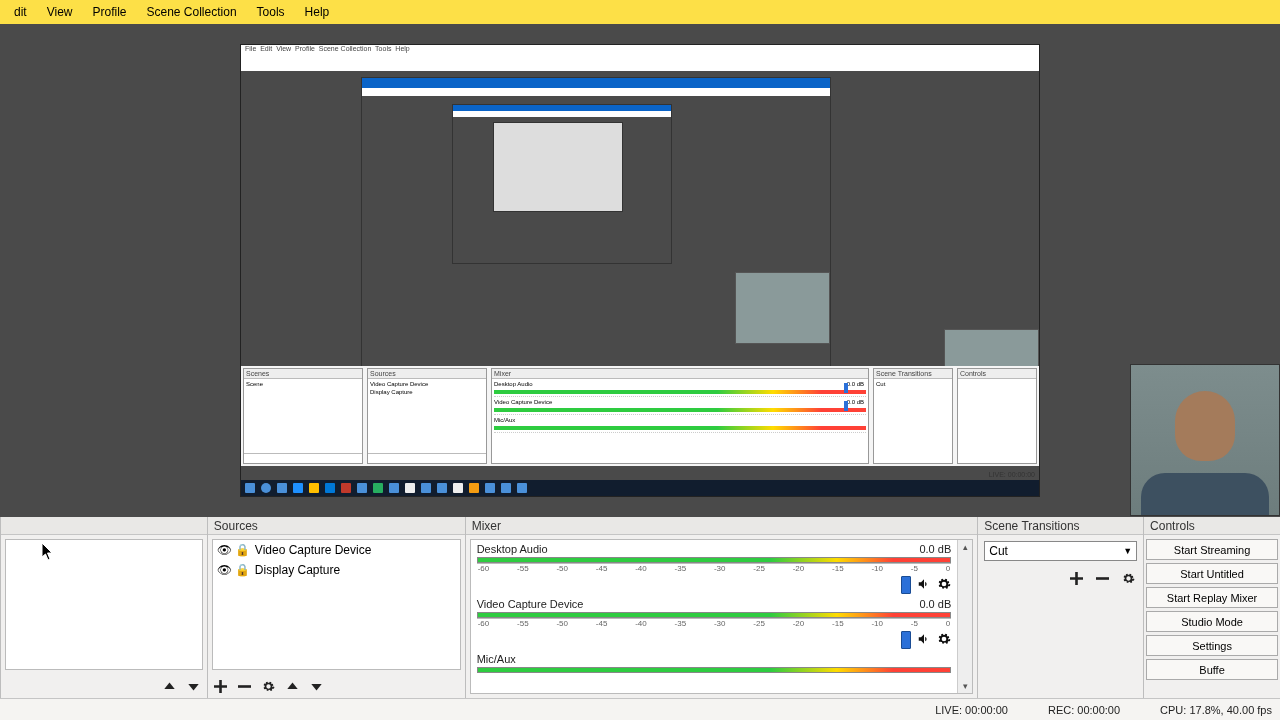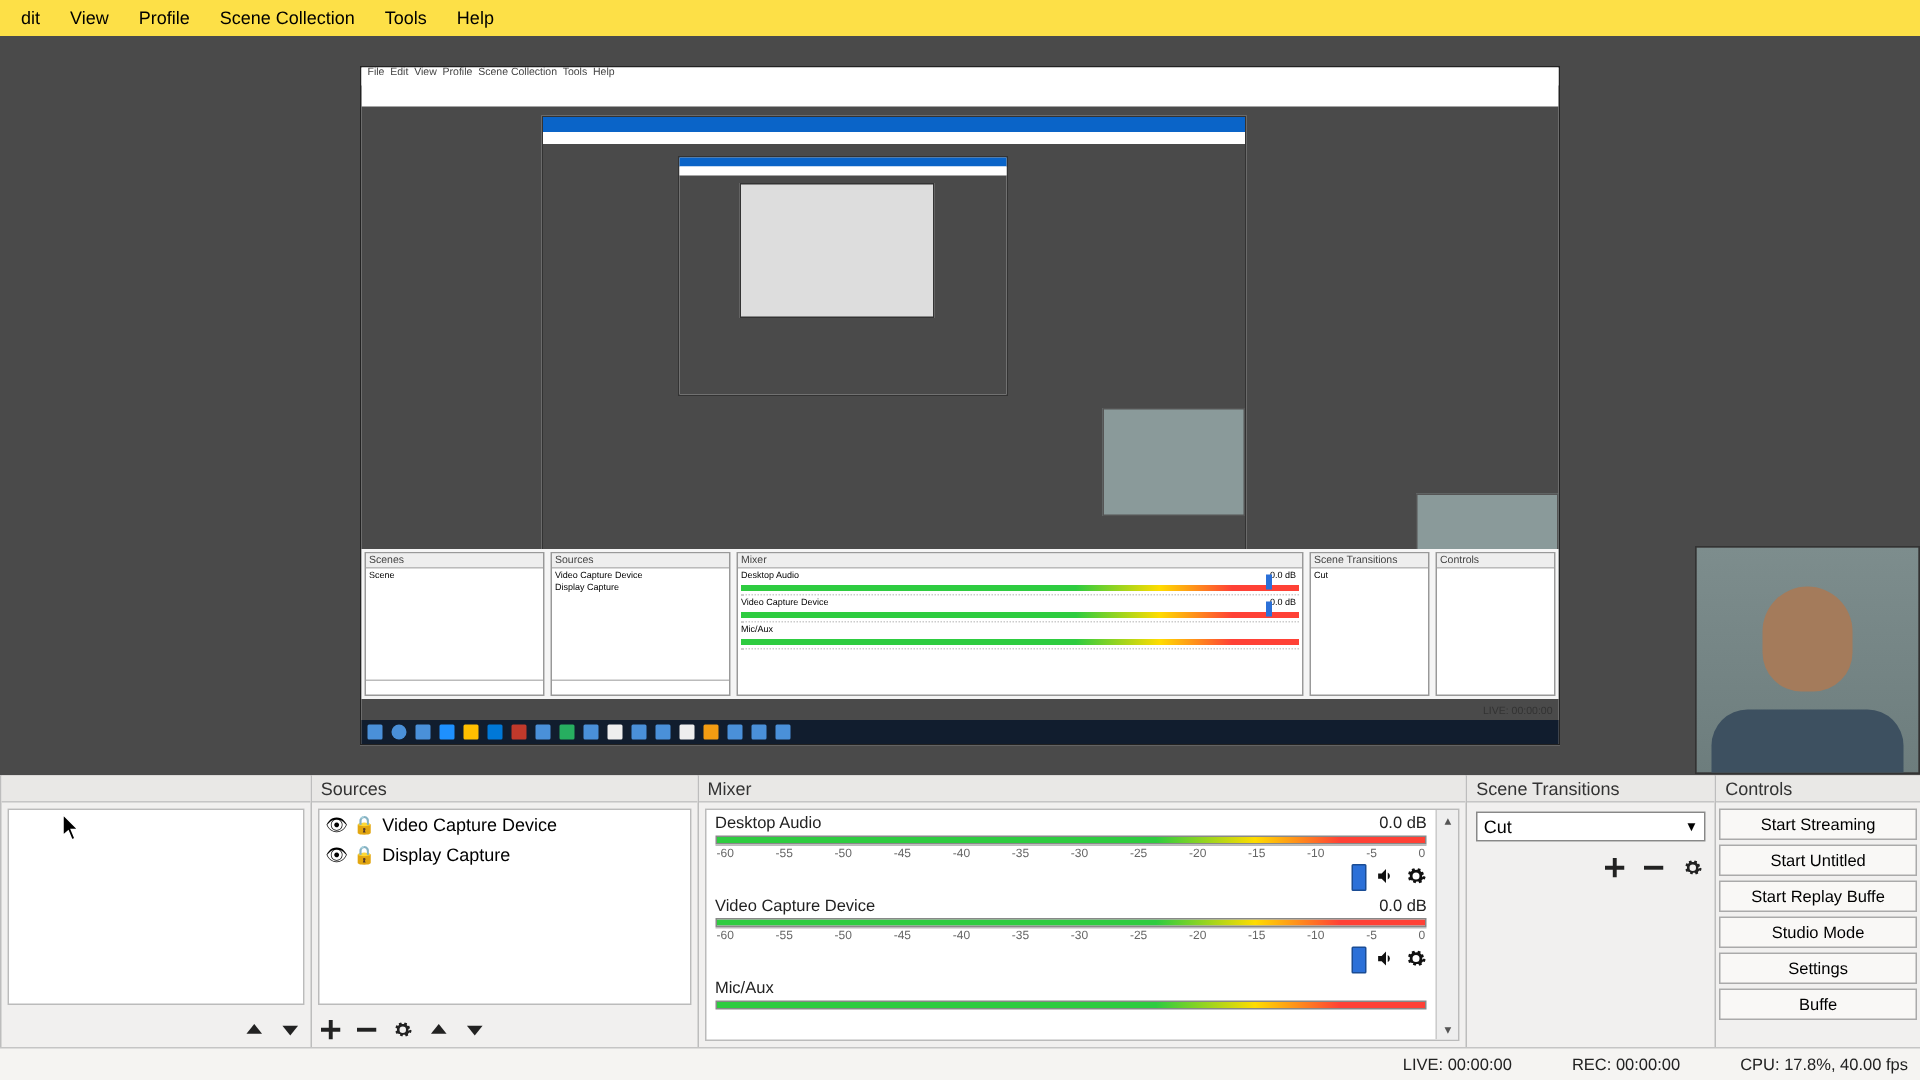--- a/index.html
+++ b/index.html
@@ -361,21 +361,21 @@
     <div class="cursor" style="left:42px;top:26px"><svg viewBox="0 0 12 18">
           <path d="M0 0 L0 14 L3.5 11 L6 17 L8 16 L5.5 10 L10 10 Z"></path>
         </svg></div>
   </div>
 
   <div class="panel p-controls">
     <div class="panel-title">Controls</div>
     <div class="ctrl-body">
       <div class="ctrl-btn">Start Streaming</div>
       <div class="ctrl-btn">Start Untitled</div>
-      <div class="ctrl-btn">Start Replay Buffe</div>
+      <div class="ctrl-btn">Start Replay Mixer</div>
       <div class="ctrl-btn">Studio Mode</div>
       <div class="ctrl-btn">Settings</div>
       <div class="ctrl-btn">Buffe</div>
     </div>
   </div>
 </div>
 
 <div class="status">
   <span>LIVE: 00:00:00</span>
   <span>REC: 00:00:00</span>

